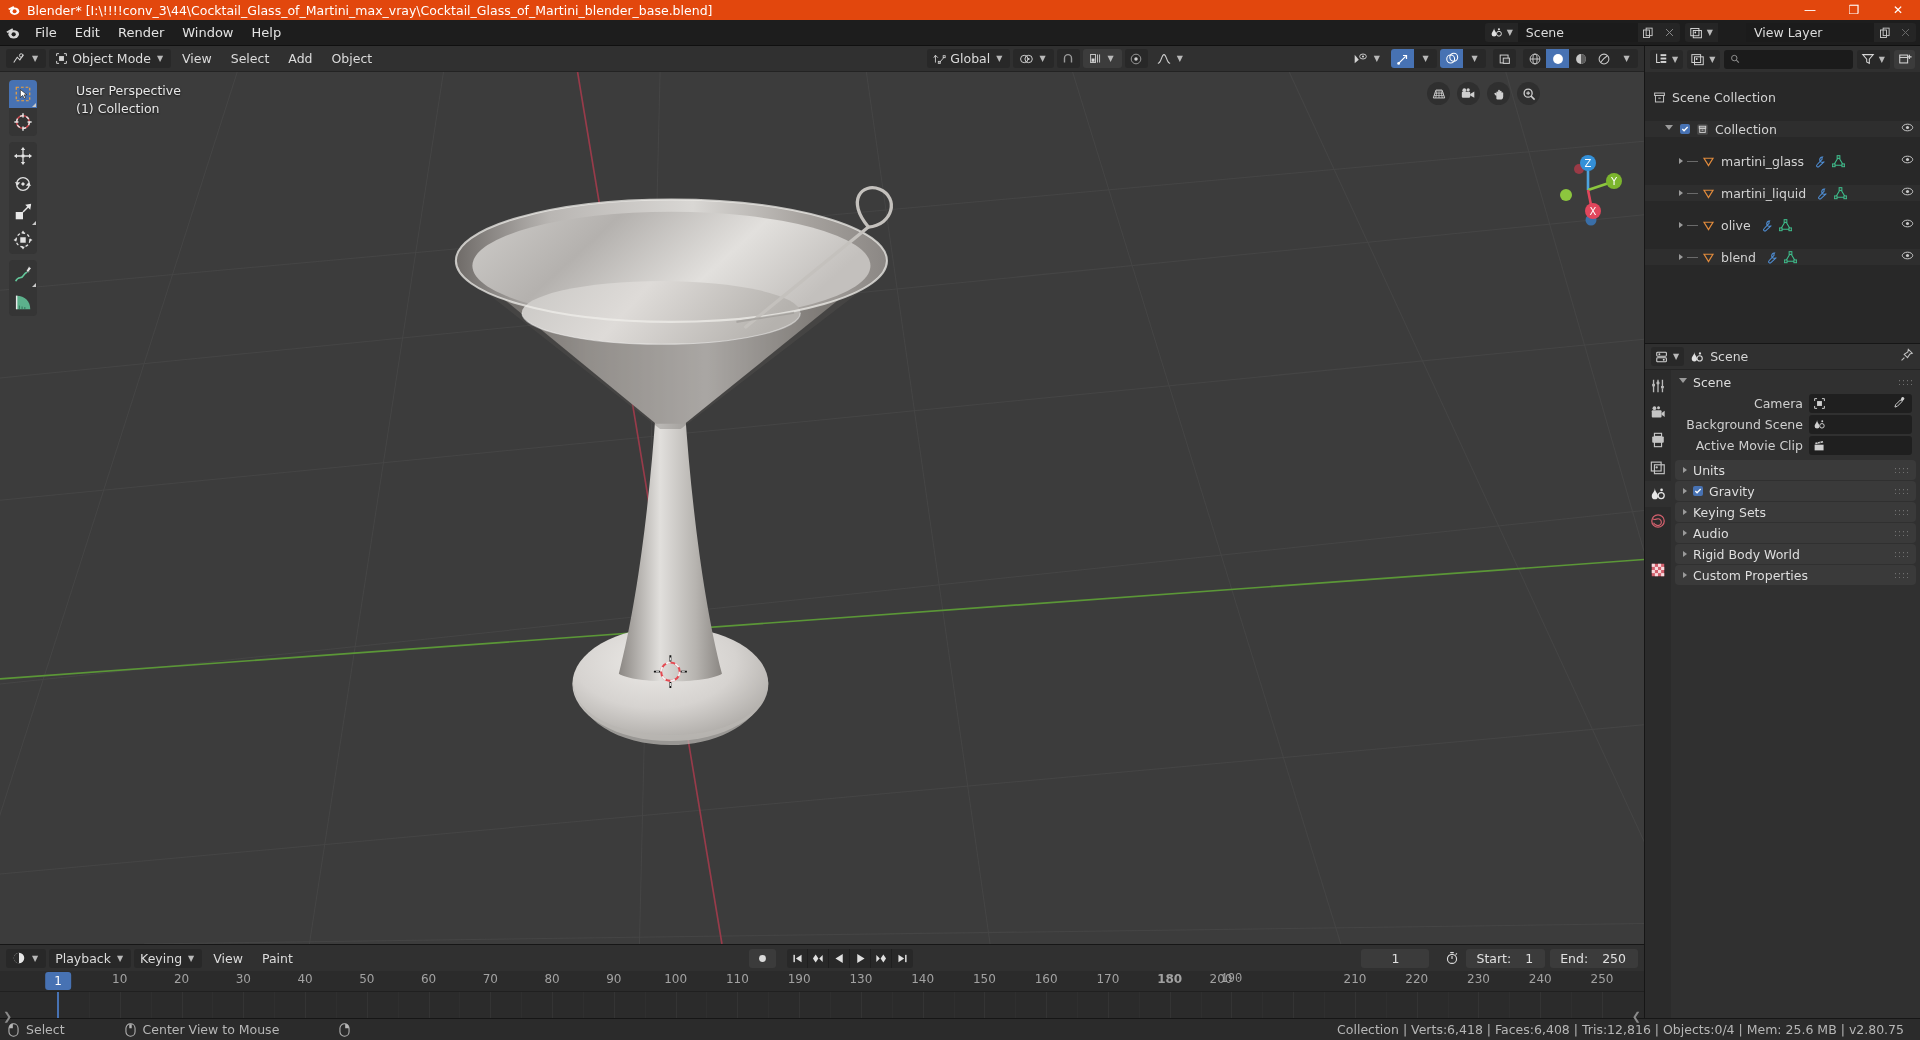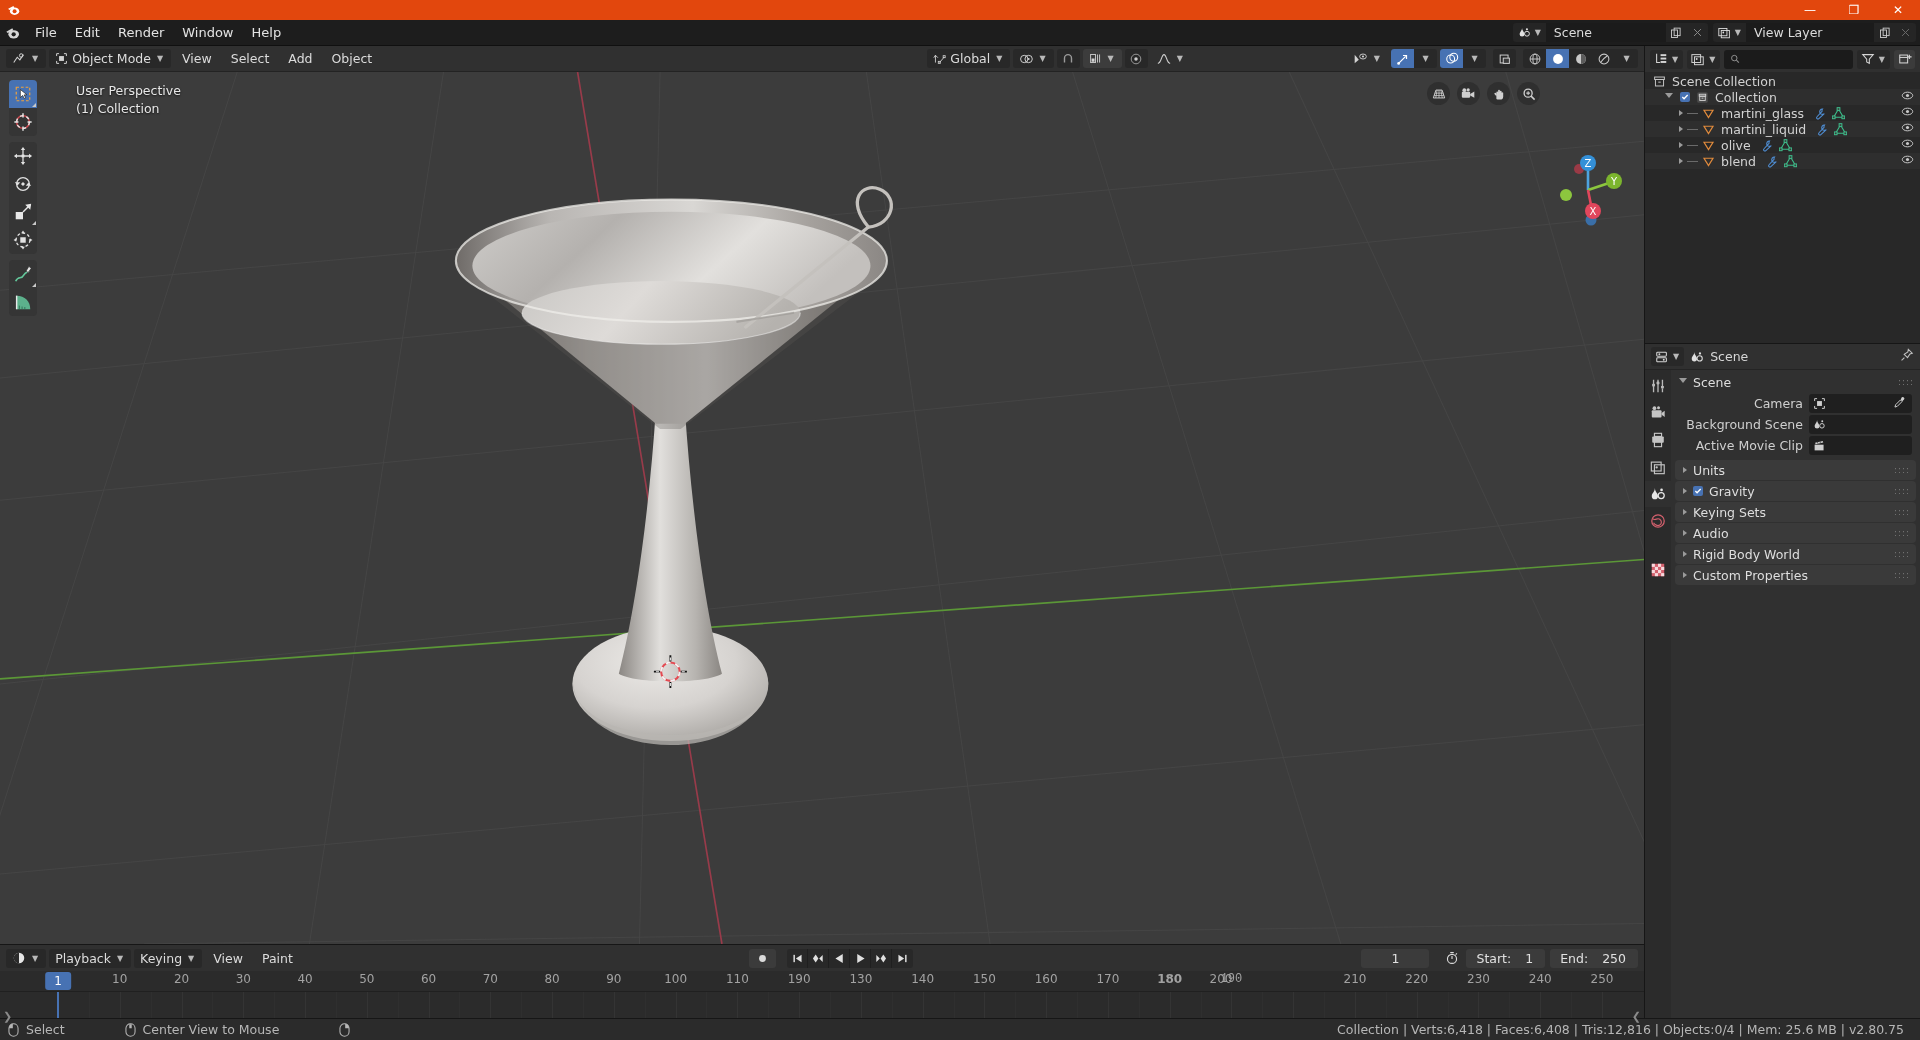--- a/index.html
+++ b/index.html
@@ -29,21 +29,21 @@
   .ws-plus { padding:0 9px; height:21px; line-height:19px; font-size:15px; color:#b0b0b0; }
   .topbar-right { margin-left:auto; display:flex; align-items:center; gap:0; padding-right:4px; }
   .idblock { display:flex; align-items:center; height:19px; margin-left:5px; }
   .idblock .ic { background:#252525; border-radius:3px 0 0 3px; height:19px; display:flex;
      align-items:center; padding:0 3px 0 5px; gap:2px; }
   .idblock .nm { background:#1b1b1b; height:19px; line-height:19px; padding:0 10px 0 8px;
      min-width:120px; font-size:12.5px; color:#dcdcdc; }
   .idblock .bt { background:#252525; height:19px; width:21px; display:flex;
      align-items:center; justify-content:center; }
   .idblock .bt.last { border-radius:0 3px 3px 0; }
-  .idblock .nm.vl { min-width:128px; }
+  .idblock .nm.vl { min-width:128px;margin-left:28px; }
 
   
   #main { display:flex; height:calc(1040px - 20px - 26px - 22px); }
 
   
   #viewport-wrap { position:relative; flex:1 1 auto; background:#3c3c3c;
       display:flex; flex-direction:column; }
   #vp-header { height:26px; background:#303030; display:flex; align-items:center;
       padding:0 6px; gap:3px; border-bottom:1px solid #232323; }
   .vp-btn { display:flex; align-items:center; height:19px; background:#282828;
@@ -115,21 +115,21 @@
   
   #outliner { height:297px; background:#282828; display:flex; flex-direction:column; }
   #ol-header { height:26px; background:#303030; display:flex; align-items:center;
       padding:0 5px; gap:4px; }
   .ol-drop { display:flex; align-items:center; height:19px; background:#282828;
       border-radius:3px; padding:0 3px 0 4px; gap:2px; }
   #ol-search { flex:1 1 auto; height:19px; background:#1b1b1b; border-radius:3px;
       display:flex; align-items:center; padding:0 6px; gap:5px; }
   #ol-tree { flex:1 1 auto; overflow:hidden; padding-top:1px; }
   .ol-row { height:16px; display:flex; align-items:center; font-size:12.5px;
-      color:#d2d2d2; position:relative; padding-right:6px; }
+      color:#d2d2d2; position:relative; padding-right:6px;margin-top:16px; }
   .ol-row.alt { background:#2e2e2e; }
   .ol-row .nm { white-space:nowrap; }
   .ol-row .icons { display:flex; gap:5px; margin-left:10px; align-items:center; }
   .ol-eye { margin-left:auto; }
   .tri { width:0; height:0; border-left:4px solid #9b9b9b;
       border-top:3px solid transparent; border-bottom:3px solid transparent; }
   .tri.down { border-left:4px solid transparent; border-right:4px solid transparent;
       border-top:5px solid #9b9b9b; }
   .cbox { width:10px; height:10px; background:#4772b3; border-radius:2px;
       display:flex; align-items:center; justify-content:center; }
@@ -168,20 +168,21 @@
 </style>
 </head>
 <body>
 
 <div id="titlebar">
   <svg class="bl-logo" viewBox="0 0 24 24">
     <ellipse cx="13" cy="14" rx="8" ry="6.5" fill="#fff"></ellipse>
     <circle cx="13" cy="14" r="3.4" fill="#e2470d"></circle>
     <path d="M2 10 L11 5 L12.5 8 L4 12 Z" fill="#fff"></path>
   </svg>
+  <span class="ttl">Blender* [I:\!!!!conv_3\44\Cocktail_Glass_of_Martini_max_vray\Cocktail_Glass_of_Martini_blender_base.blend]</span>
   <div id="win-btns">
     <div>—</div>
     <div>❐</div>
     <div>✕</div>
   </div>
 </div>
 
 <div id="topbar">
   <div class="tb-logo">
     <svg width="16" height="16" viewBox="0 0 24 24">

